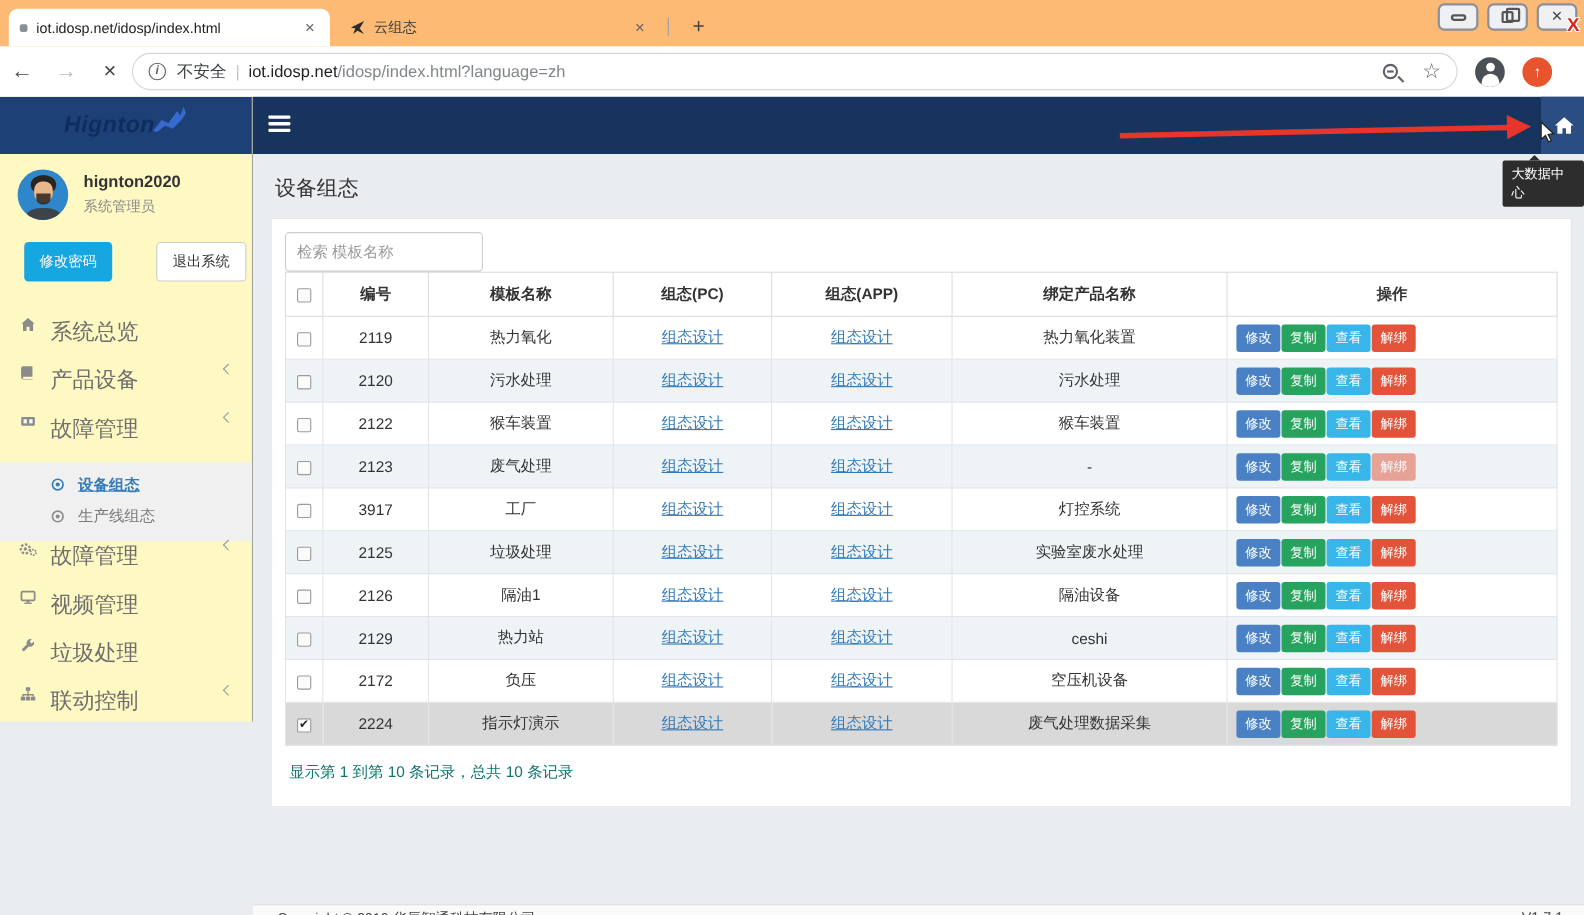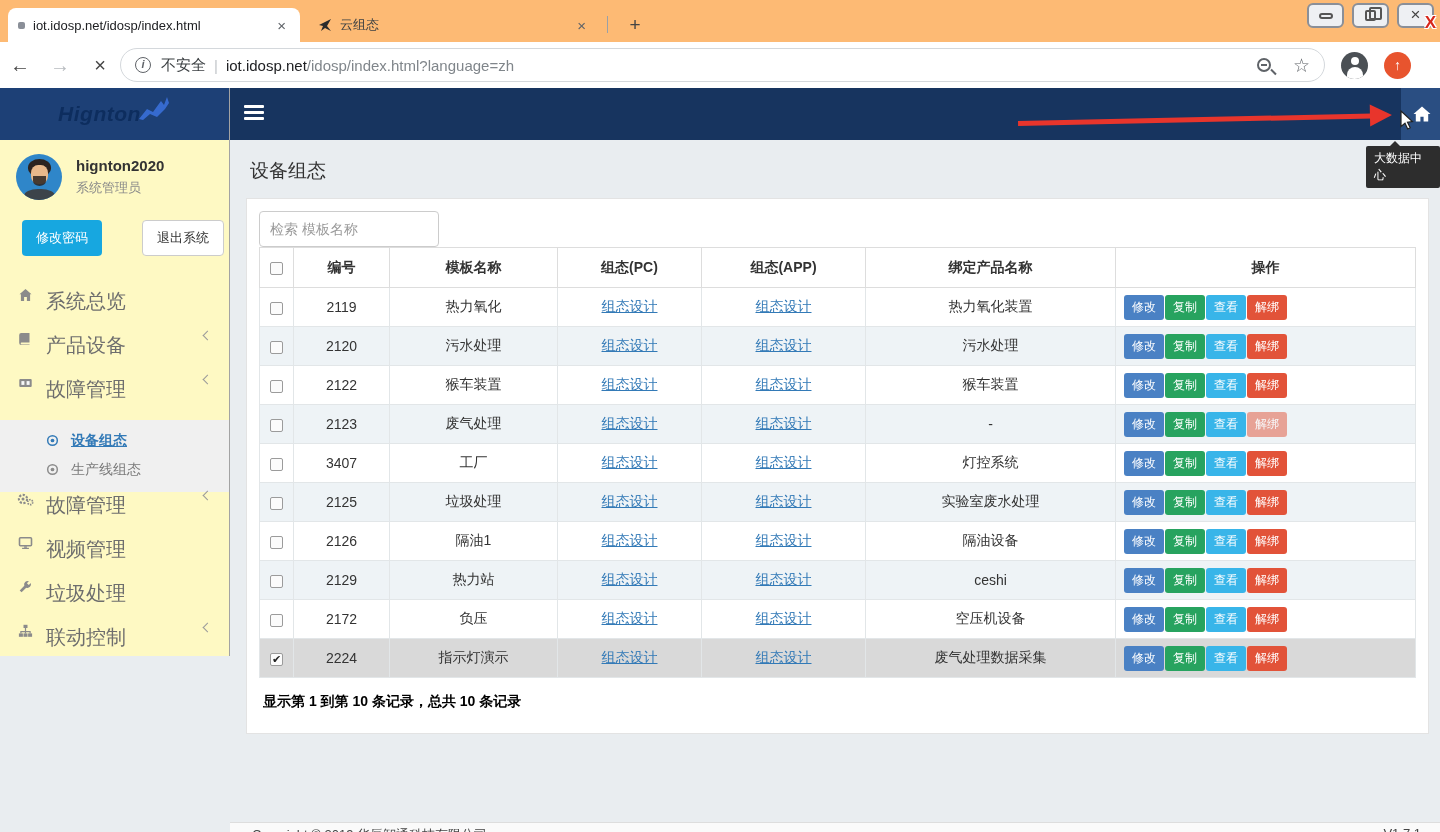--- a/index.html
+++ b/index.html
@@ -104,21 +104,21 @@
   th { height:40px; font-size:14px; color:#333; border:1px solid #ddd; background:#fff; font-weight:700; }
   td { height:39px; font-size:14px; color:#333; border:1px solid #e2e6e8; text-align:center; }
   tr.stripe td { background:#eef3f6; }
   tr.selected td { background:#d9d9d9; }
   a.cfg-link { color:#337ab7; text-decoration:underline; }
   .cb { width:13px; height:13px; border:1px solid #9b9b9b; border-radius:2px; background:#fbfbfb;
     display:inline-block; line-height:11px; font-size:11px; color:#222; vertical-align:middle; }
   .cell-actions { text-align:left; padding-left:8px; }
   .act-btn { display:inline-block; color:#fff; font-size:12px; padding:4px 8px; border-radius:3px; margin-right:1px; }
   .act-btn.disabled { opacity:.5; }
-  .summary { font-size:14px; color:#000000; padding:15px 4px 10px 4px;font-weight:bold; }
+  .summary { font-size:14px; color:#0f766e; padding:15px 4px 10px 4px; }
 
   .footer { position:absolute; left:0; right:0; bottom:0; height:10px; background:#fafafa;
     border-top:1px solid #ddd; overflow:hidden; }
   .footer-inner { display:flex; justify-content:space-between; padding:3px 22px 0 22px; font-size:13px; color:#444; }
 
   
   .red-arrow { position:absolute; left:1018px; top:106px; width:374px; height:26px; transform:rotate(-1.2deg); z-index:40; }
   .ra-line { position:absolute; left:0; top:11px; width:354px; height:5px; background:#e8352c; }
   .ra-head { position:absolute; right:0; top:2px; width:0; height:0;
     border-left:22px solid #e8352c; border-top:11px solid transparent; border-bottom:11px solid transparent; }
@@ -390,21 +390,21 @@
                 <td><span class="cb"></span></td>
                 <td>2123</td>
                 <td>废气处理</td>
                 <td><a class="cfg-link" href="#">组态设计</a></td>
                 <td><a class="cfg-link" href="#">组态设计</a></td>
                 <td>-</td>
                 <td class="cell-actions"><span class="act-btn" style="background: rgb(74, 129, 196);">修改</span><span class="act-btn" style="background: rgb(39, 163, 95);">复制</span><span class="act-btn" style="background: rgb(56, 181, 233);">查看</span><span class="act-btn disabled" style="background: rgb(226, 83, 57);">解绑</span></td>
               </tr>
               <tr class="">
                 <td><span class="cb"></span></td>
-                <td>3407</td>
+                <td>3917</td>
                 <td>工厂</td>
                 <td><a class="cfg-link" href="#">组态设计</a></td>
                 <td><a class="cfg-link" href="#">组态设计</a></td>
                 <td>灯控系统</td>
                 <td class="cell-actions"><span class="act-btn" style="background: rgb(74, 129, 196);">修改</span><span class="act-btn" style="background: rgb(39, 163, 95);">复制</span><span class="act-btn" style="background: rgb(56, 181, 233);">查看</span><span class="act-btn" style="background: rgb(226, 83, 57);">解绑</span></td>
               </tr>
               <tr class="stripe">
                 <td><span class="cb"></span></td>
                 <td>2125</td>
                 <td>垃圾处理</td>

